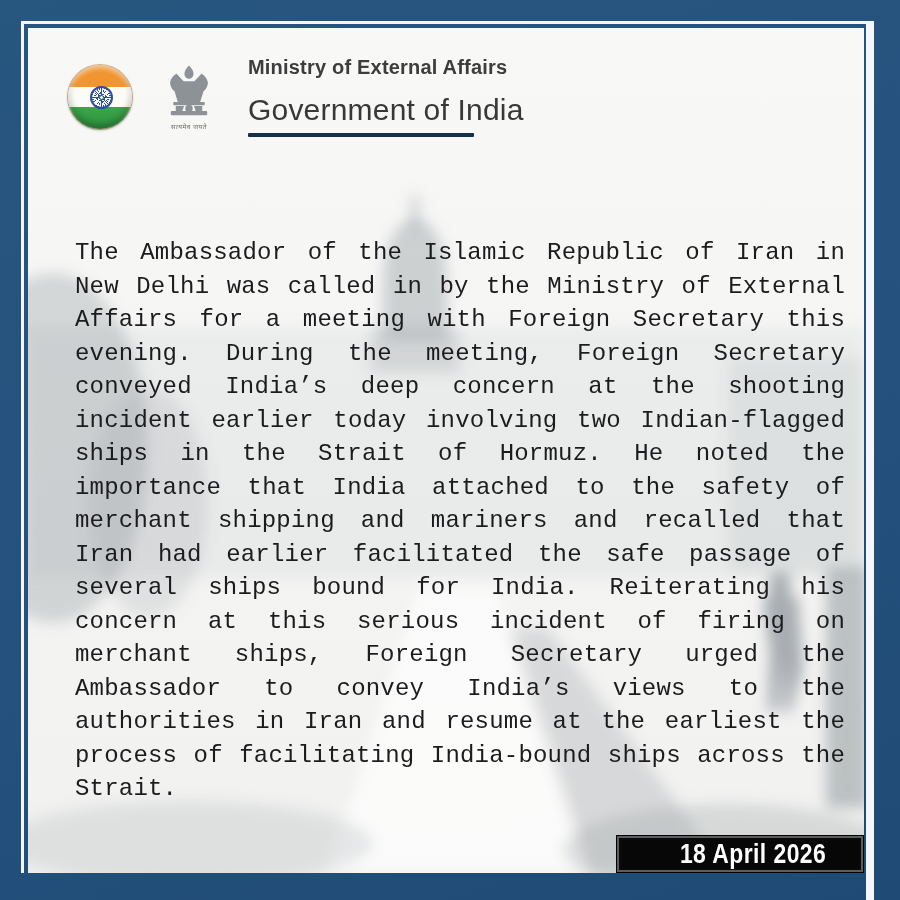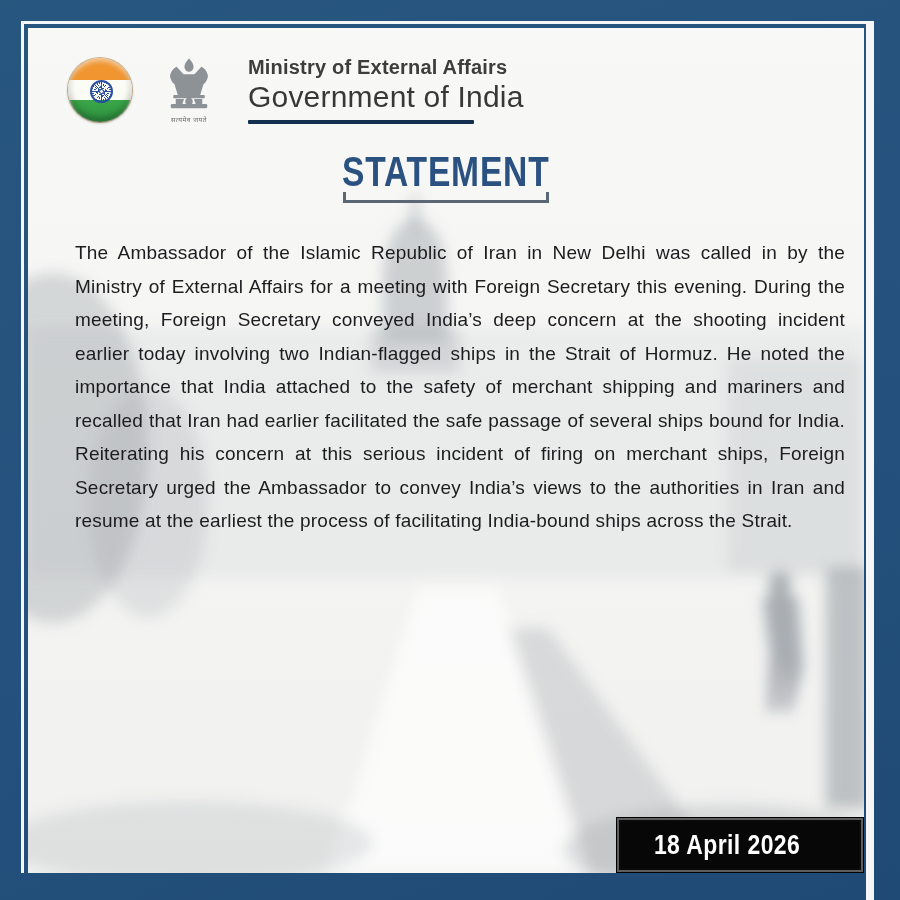--- a/index.html
+++ b/index.html
@@ -29,50 +29,50 @@
   .chakra{
     position:absolute;left:50%;top:50%;width:19px;height:19px;margin:-10.5px 0 0 -10.5px;
     border-radius:50%;border:2px solid #2a4fa0;
     background:repeating-conic-gradient(#2a4fa0 0deg 4deg,rgba(0,0,0,0) 4deg 15deg);
   }
   .chakra::after{content:"";position:absolute;left:50%;top:50%;width:5px;height:5px;margin:-2.5px 0 0 -2.5px;border-radius:50%;background:#fcfcf6;border:1.5px solid #2a4fa0;box-sizing:border-box;}
   .emblem{display:flex;flex-direction:column;align-items:center;width:58px;}
   .emblem-motto{font-size:6.5px;color:#6e6e6e;margin-top:1px;letter-spacing:.5px;white-space:nowrap;}
   .ministry-block{display:flex;flex-direction:column;margin-left:2px;}
   .ministry-line{font-size:20px;font-weight:700;color:#3d3d3d;letter-spacing:.2px;}
-  .govt-line{font-size:30px;font-weight:500;color:#383838;margin-top:1px;letter-spacing:.2px;}
+  .govt-line{font-size:30px;font-weight:500;color:#383838;margin-top:14px;letter-spacing:.2px;}
   .hdr-underline{height:4px;background:#14304e;width:226px;margin-top:6px;border-radius:1px;}
 
   
   .title-block{position:absolute;top:120px;left:0;right:0;text-align:center;}
   .title-text{
     display:inline-block;font-weight:900;font-size:42px;color:#2a5180;
     letter-spacing:1px;transform:scaleX(.8);transform-origin:center;
   }
   .title-bracket{
     width:206px;height:11px;margin:-4px auto 0 auto;
     border-left:3px solid #5a6874;border-right:3px solid #5a6874;border-bottom:3px solid #5a6874;
     box-sizing:border-box;
   }
 
   
   .body-text{
     position:absolute;top:208px;left:47px;right:19px;
-    font-family:Liberation Sans, sans-serif;
-    font-size:19px;line-height:33.5px;color:#1c1c1e;
+    font-family:Liberation Mono, monospace;
+    font-size:24px;line-height:33.5px;color:#1c1c1e;
     text-align:justify;letter-spacing:.2px;
   }
   .body-text p{margin:0 0 33px 0;}
 
   
   .date-box{
-    position:absolute;right:0;bottom:0;height:56px;min-width:248px;
+    position:absolute;right:0;bottom:0;height:38px;min-width:248px;
     background:#070707;border:1px solid #000;box-sizing:border-box;
     box-shadow:inset 0 0 0 2px #5e5e5e,inset 0 0 0 4px #0a0a0a;
-    display:flex;align-items:center;justify-content:flex-start;padding:0 24px;
+    display:flex;align-items:center;justify-content:flex-end;padding:0 24px;
   }
   .date-text{
     display:inline-block;color:#fff;font-weight:700;font-size:27px;
     letter-spacing:.5px;transform:scaleX(.85);transform-origin:center;white-space:nowrap;
   }
 </style>
 </head>
 <body>
 
 <div class="poster">
@@ -127,24 +127,20 @@
         </svg>
         <div class="emblem-motto">सत्यमेव जयते</div>
       </div>
       <div class="ministry-block">
         <div class="ministry-line">Ministry of External Affairs</div>
         <div class="govt-line">Government of India</div>
         <div class="hdr-underline"></div>
       </div>
     </div>
 
-    <div class="title-block">
-      <span class="title-text">STATEMENT</span>
-      <div class="title-bracket"></div>
-    </div>
 
     <div class="body-text">
       <p>The Ambassador of the Islamic Republic of Iran in New Delhi was called in by the Ministry of External Affairs for a meeting with Foreign Secretary this evening. During the meeting, Foreign Secretary conveyed India’s deep concern at the shooting incident earlier today involving two Indian-flagged ships in the Strait of Hormuz. He noted the importance that India attached to the safety of merchant shipping and mariners and recalled that Iran had earlier facilitated the safe passage of several ships bound for India. Reiterating his concern at this serious incident of firing on merchant ships, Foreign Secretary urged the Ambassador to convey India’s views to the authorities in Iran and resume at the earliest the process of facilitating India-bound ships across the Strait.</p>
     </div>
 
     <div class="date-box">
       <span class="date-text">18 April 2026</span>
     </div>
 
   </div>

